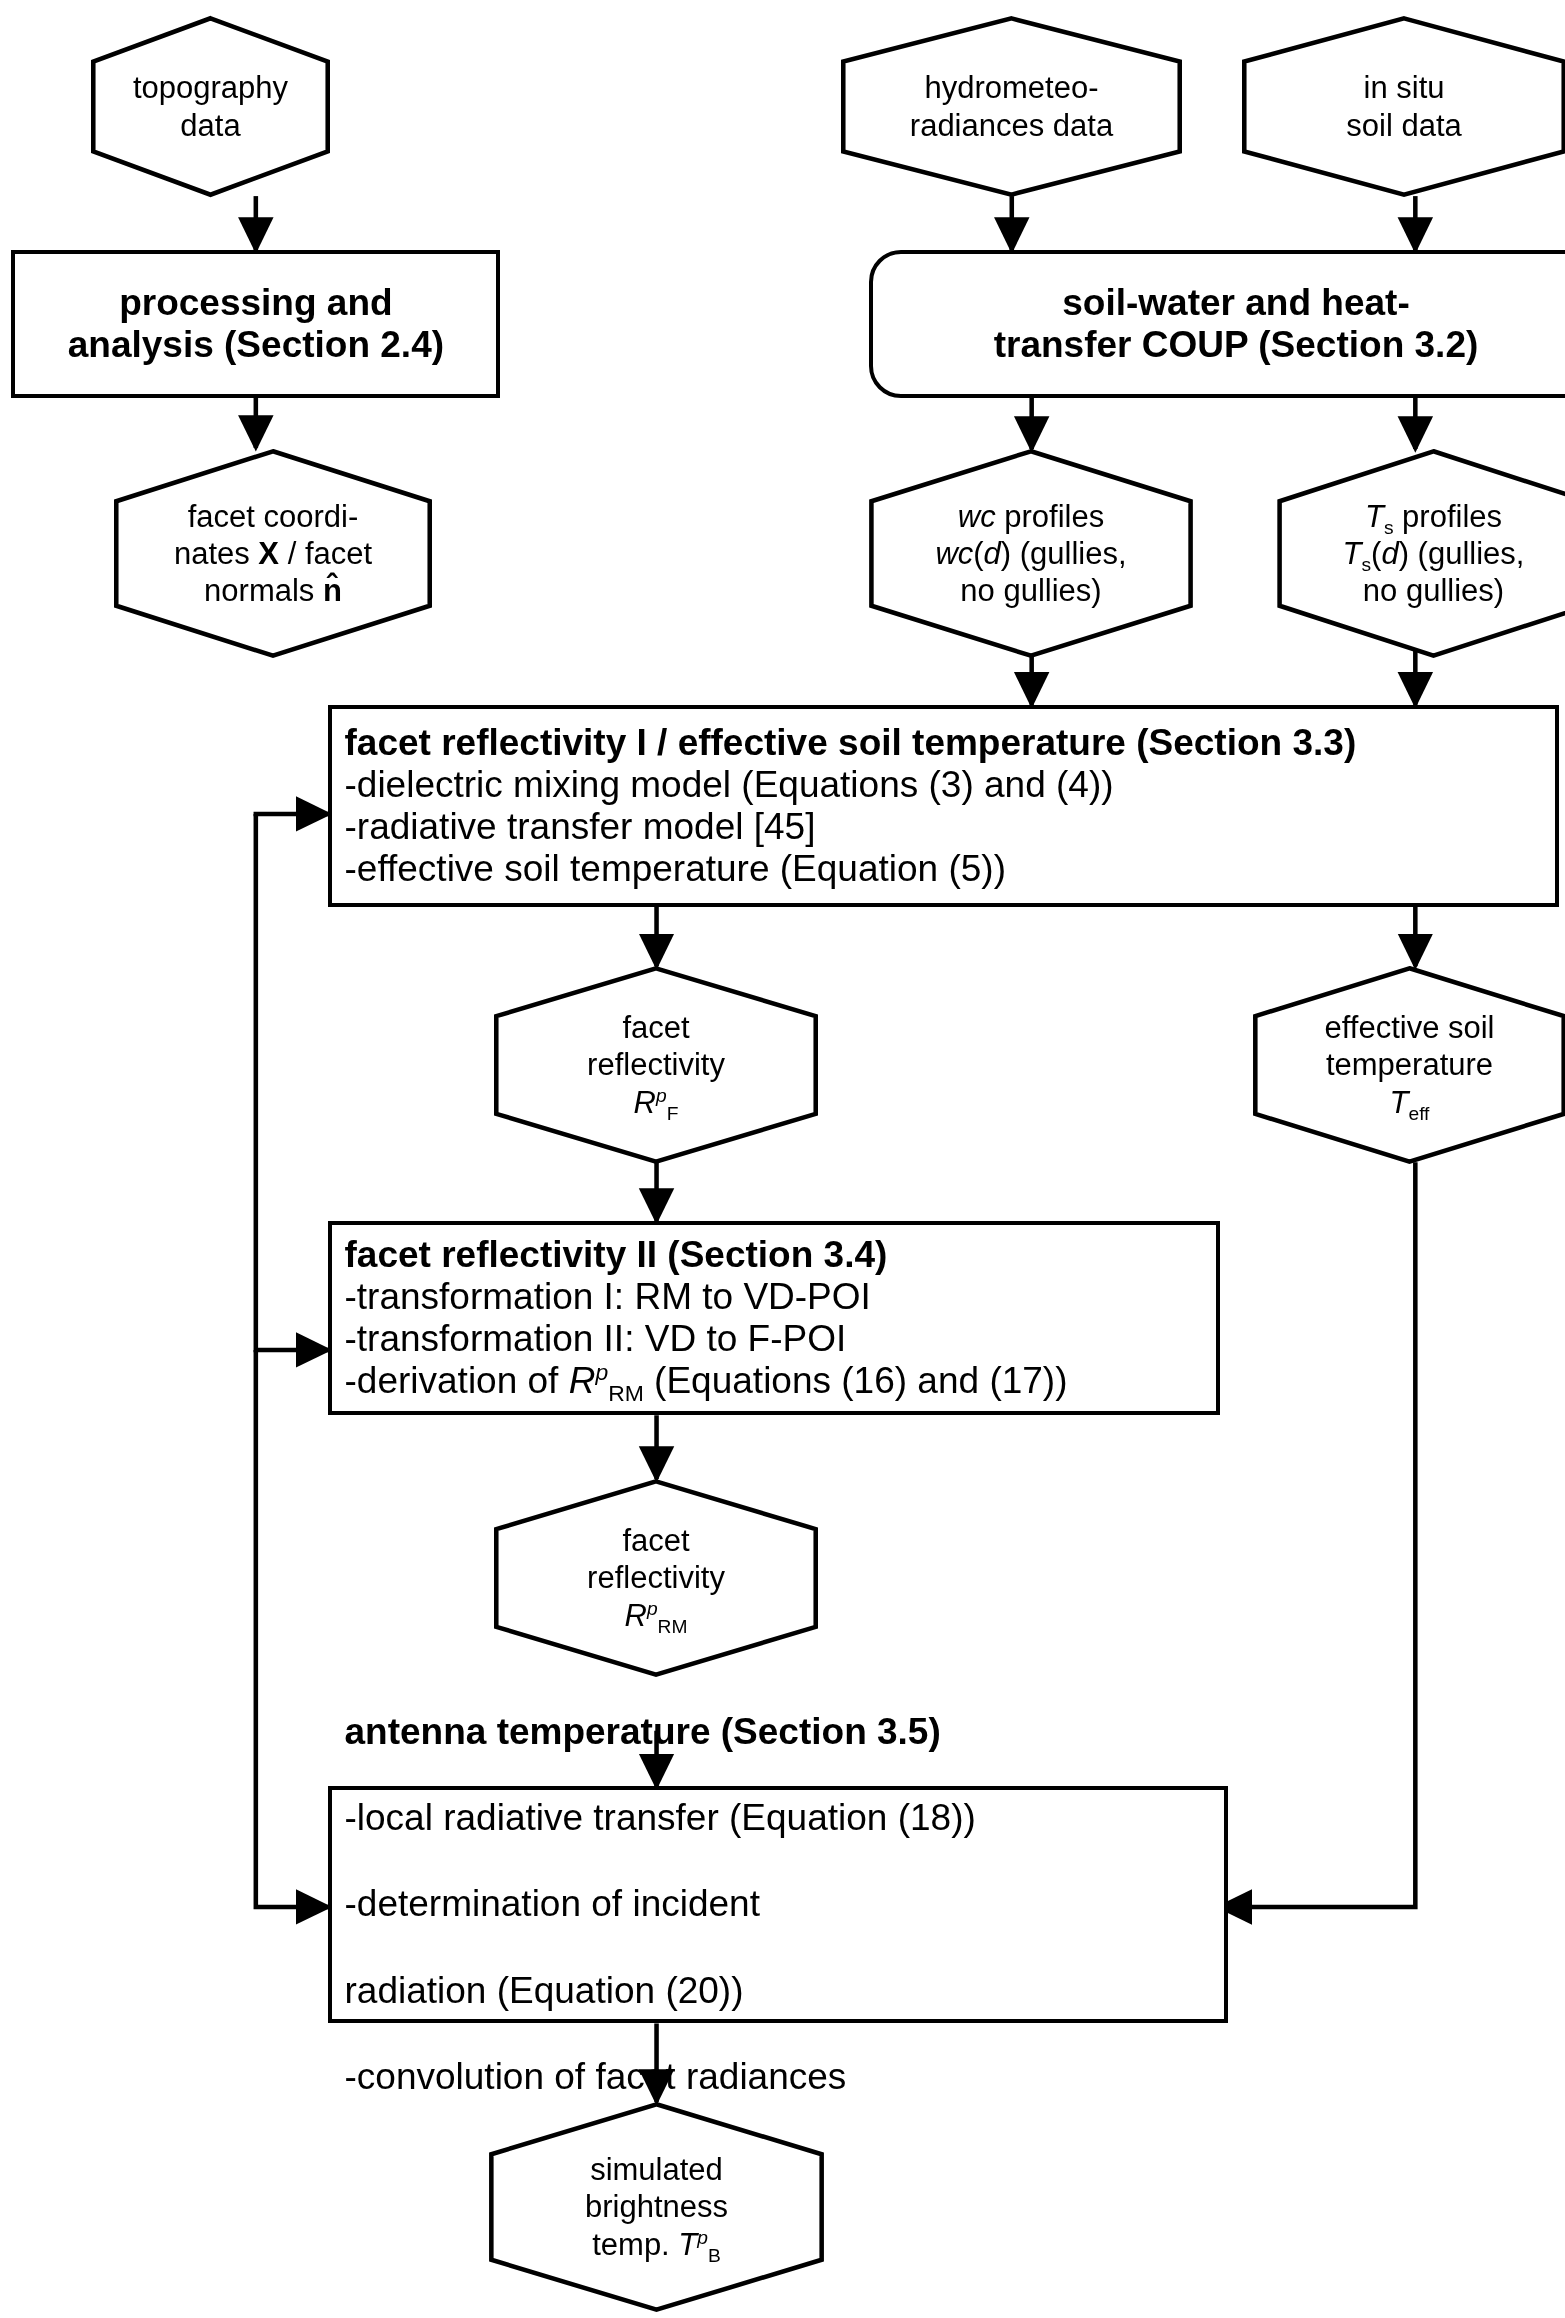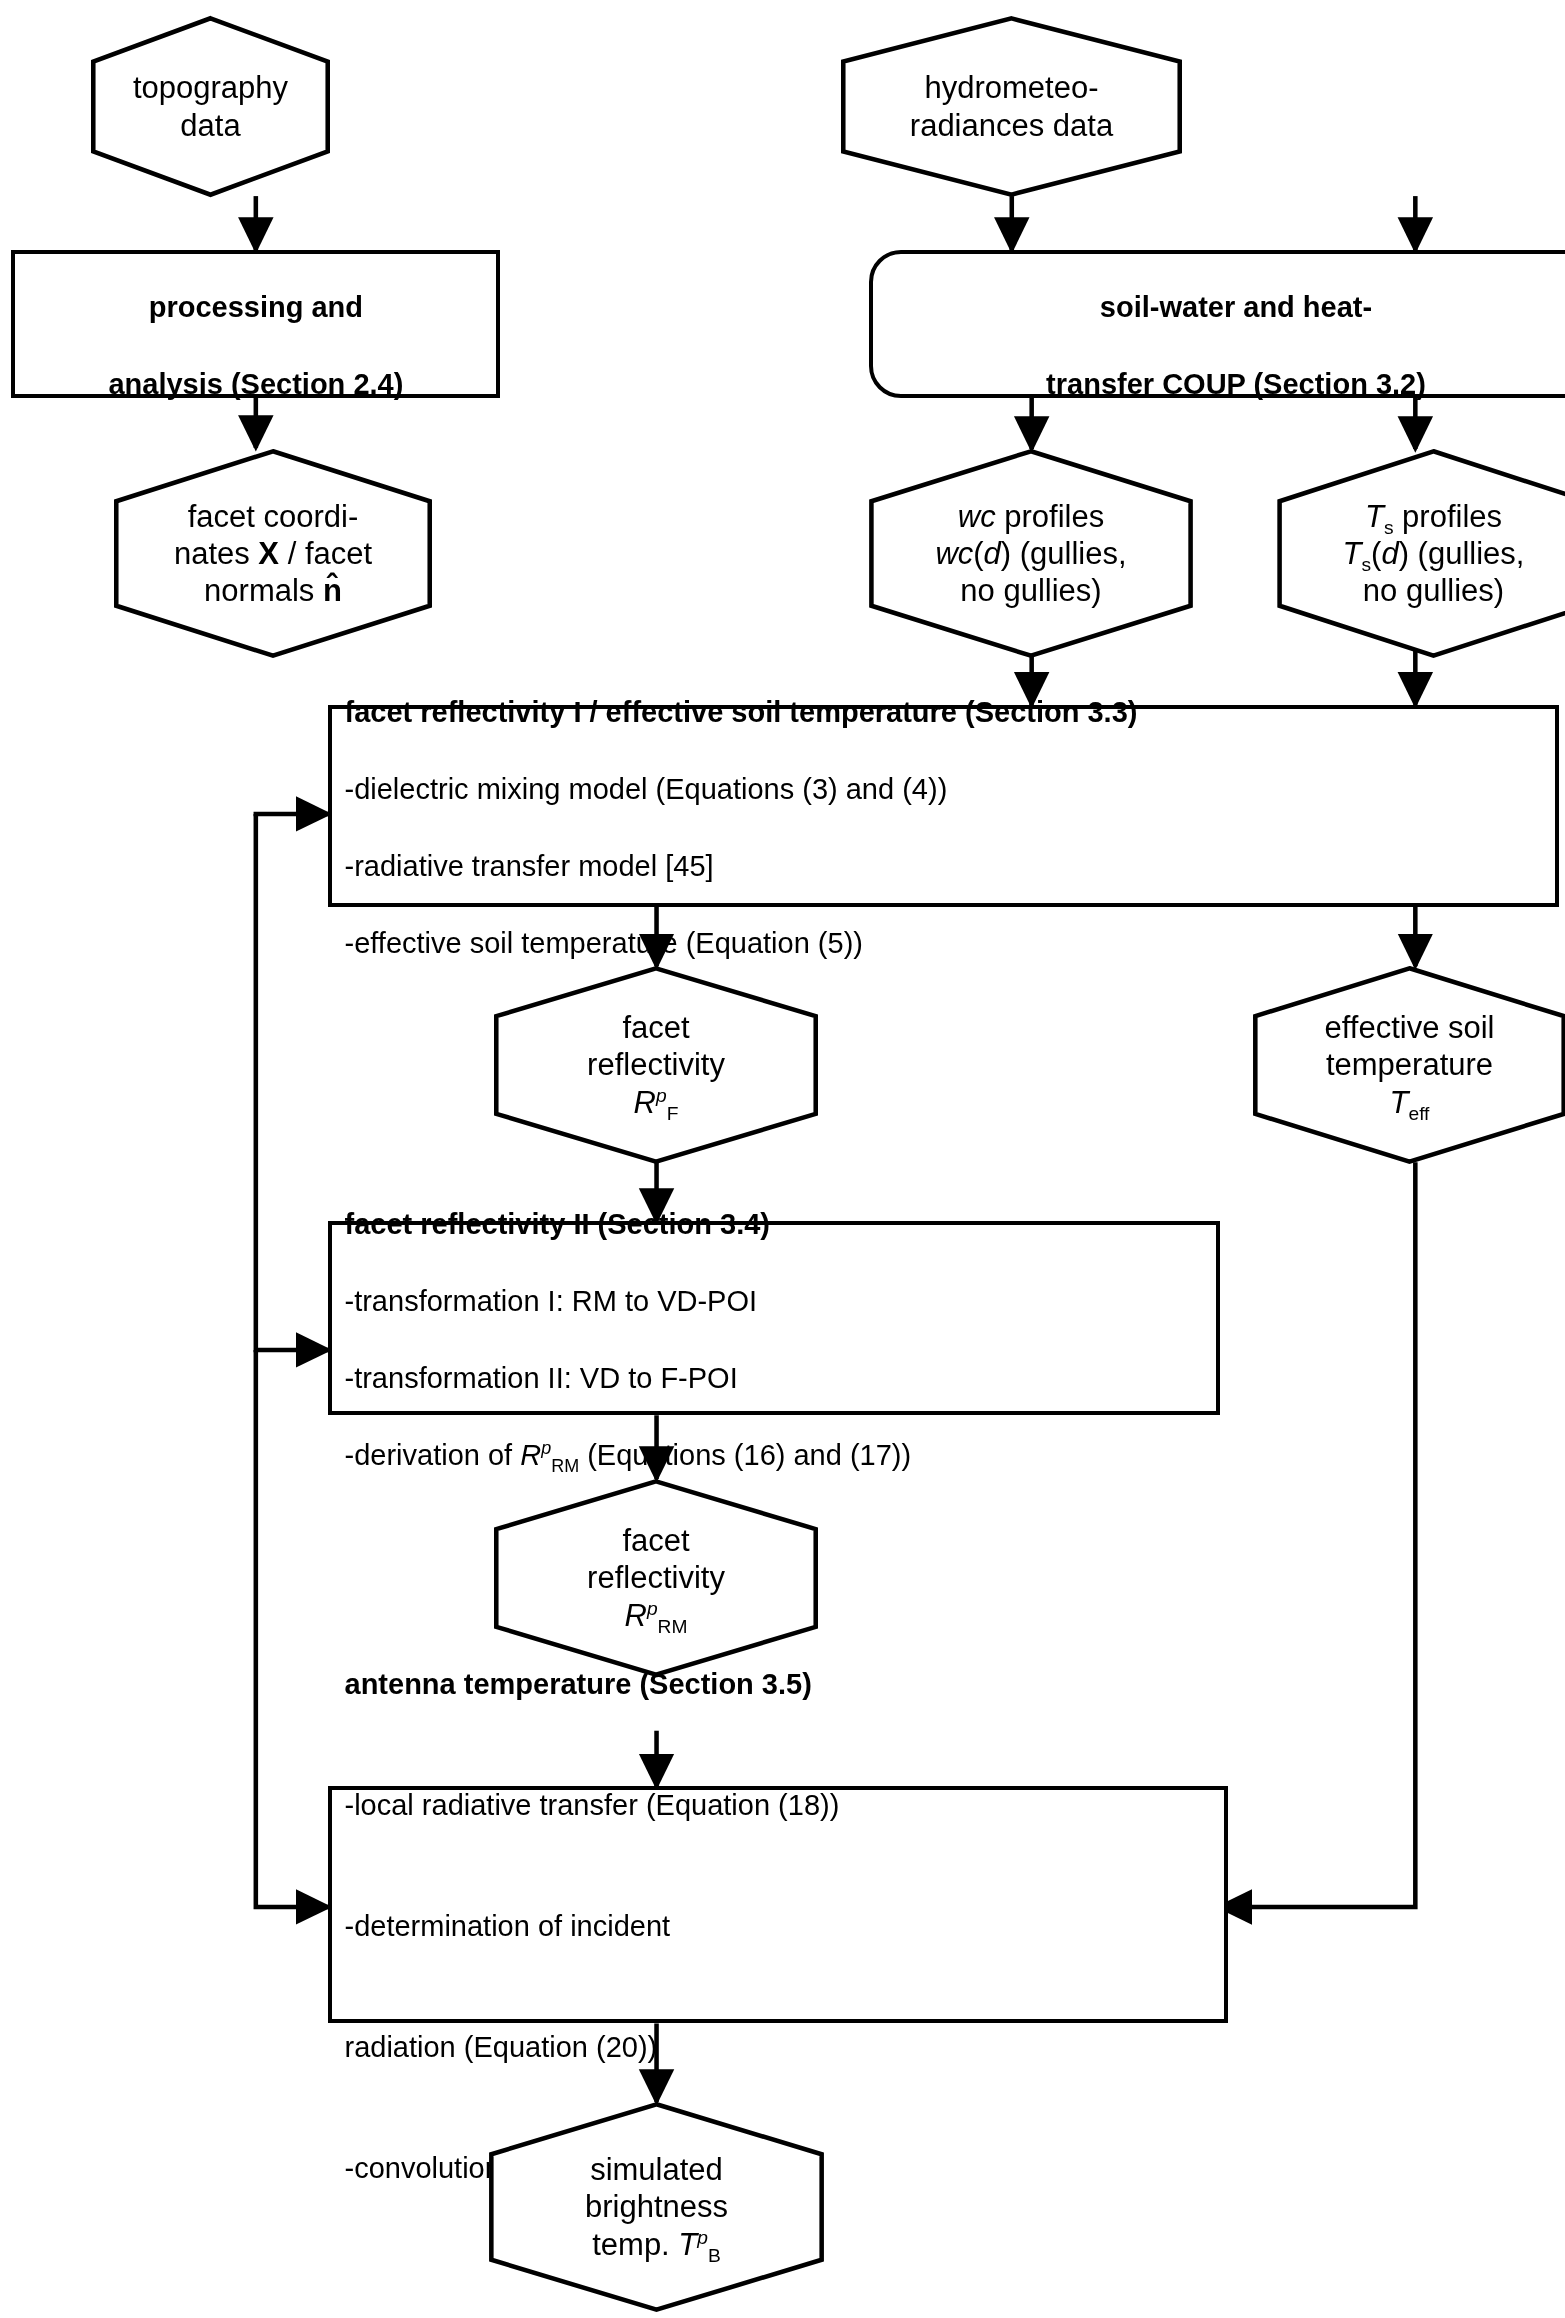--- a/index.html
+++ b/index.html
@@ -5,21 +5,21 @@
   html,body{margin:0;padding:0;background:#ffffff;}
   #root{position:relative;width:1566px;height:2319px;background:#ffffff;
         font-family:"Liberation Sans","DejaVu Sans",sans-serif;}
   svg#wires{position:absolute;left:0;top:0;width:1566px;height:2319px;overflow:visible;}
   .node{position:absolute;box-sizing:border-box;}
   
   .rect{border:4px solid #000;background:#fff;display:flex;flex-direction:column;
         justify-content:center;}
   .rect.centered{align-items:center;text-align:center;}
   .rect.lefted{align-items:flex-start;text-align:center;}
-  .rect .ln{font-size:29px;line-height:1.14;color:#000;white-space:nowrap;margin-top:44px;}
+  .rect .ln{font-size:37px;line-height:1.14;color:#000;white-space:nowrap;}
   .rect .ln.b{font-weight:bold;}
   .rect.lefted .ln{padding-left:12.5px;}
   
   .hexwrap{position:absolute;}
   .hexwrap svg{position:absolute;left:0;top:0;overflow:visible;}
   .hextext{position:absolute;left:0;top:0;width:100%;height:100%;
            display:flex;flex-direction:column;justify-content:center;
            text-align:center;font-size:31px;line-height:1.2;color:#000;}
   .hextext .ln{white-space:nowrap;}
   i.it{font-style:italic;}
@@ -90,20 +90,29 @@
   <div class="hexwrap" style="left:841px;top:16px;width:341px;height:181px;">
     <svg width="341" height="181" viewBox="0 0 600 318">
       <polygon points="300,4 596,80 596,238 300,314 4,238 4,80" fill="#fff" stroke="#000" stroke-width="8"></polygon>
     </svg>
     <div class="hextext">
       <span class="ln">hydrometeo-</span>
       <span class="ln">radiances data</span>
     </div>
   </div>
 
+  <div class="hexwrap" style="left:1242px;top:16px;width:324px;height:181px;">
+    <svg width="324" height="181" viewBox="0 0 570 318">
+      <polygon points="285,4 566,80 566,238 285,314 4,238 4,80" fill="#fff" stroke="#000" stroke-width="8"></polygon>
+    </svg>
+    <div class="hextext">
+      <span class="ln it">in situ</span>
+      <span class="ln">soil data</span>
+    </div>
+  </div>
 
   <div class="node rect centered" style="left:11.4px;top:250px;width:489px;height:148px;">
     <span class="ln b">processing and</span>
     <span class="ln b">analysis (Section 2.4)</span>
   </div>
 
   <div class="node rect centered" style="left:869px;top:250px;width:734px;height:148px;border-radius:32px;">
     <span class="ln b">soil-water and heat-</span>
     <span class="ln b">transfer COUP (Section 3.2)</span>
   </div>

